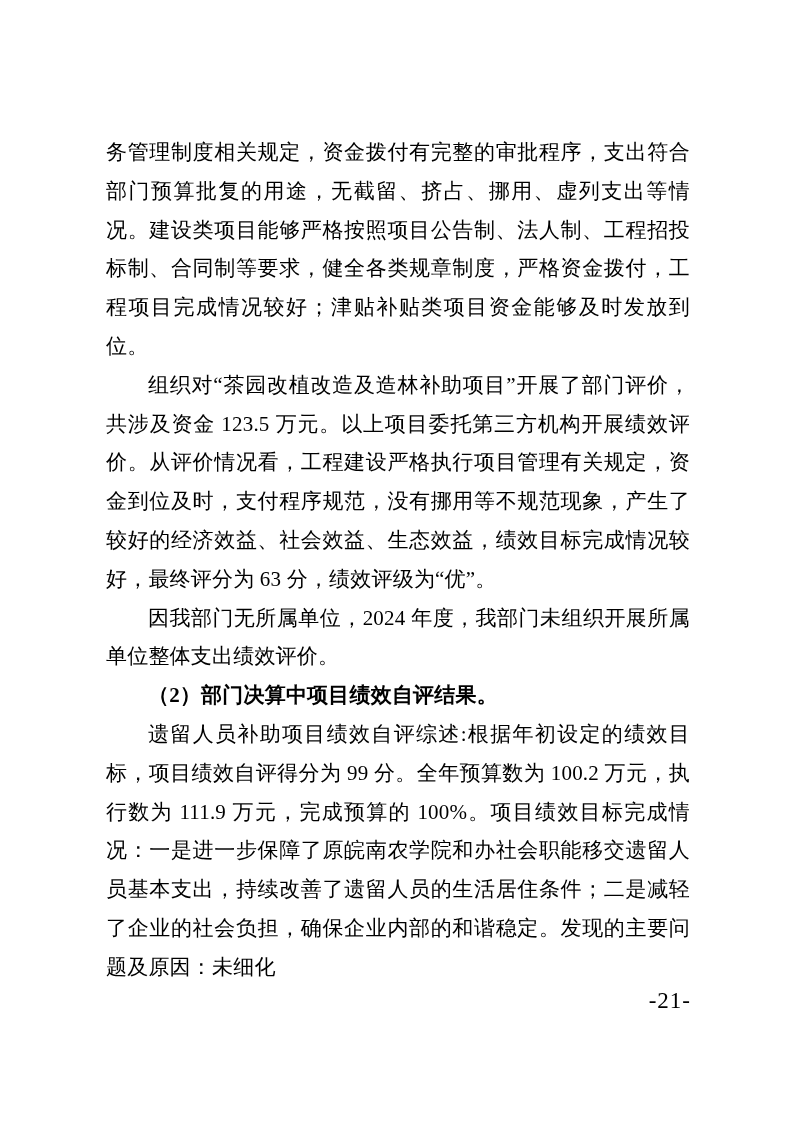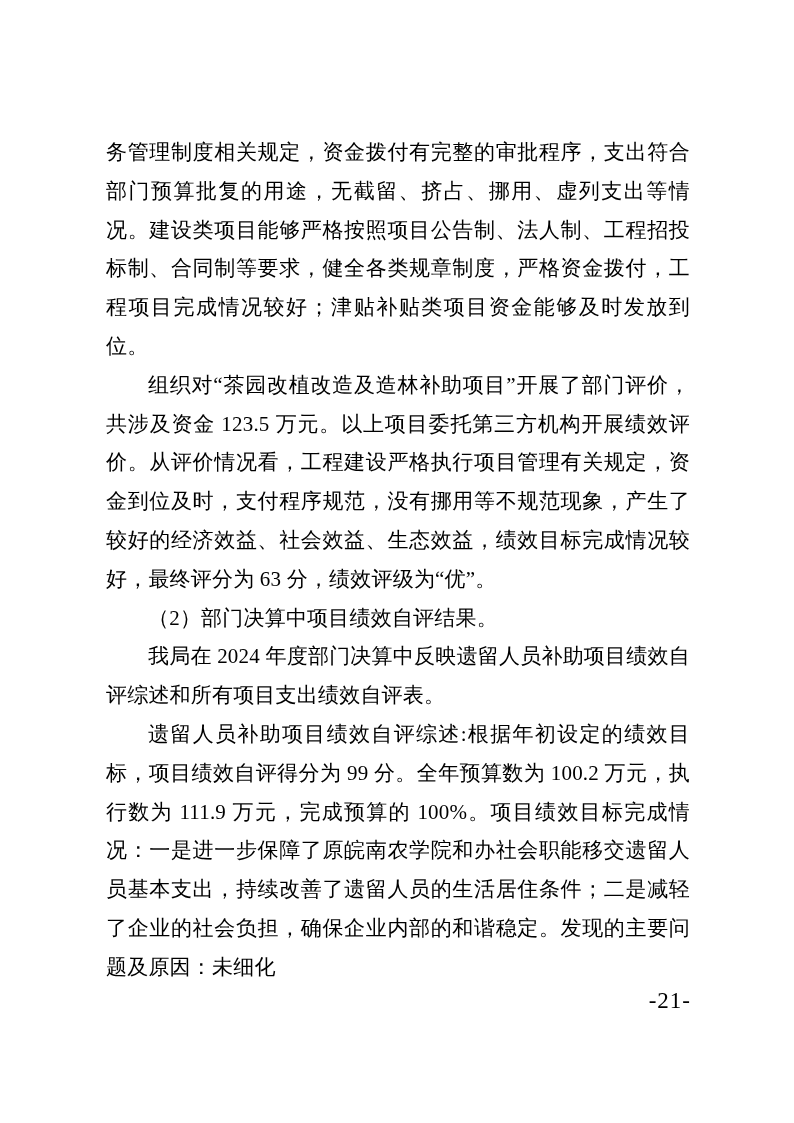--- a/index.html
+++ b/index.html
@@ -28,37 +28,37 @@
   }
   .content p {
     margin: 0;
     padding: 0;
     text-indent: 2em;
   }
   .content p.no-indent {
     text-indent: 0;
   }
   .content p.heading {
-    font-weight: normal;
+    font-weight: bold;
   }
   .page-number {
     position: absolute;
     top: 988px;
     right: 103px;
     font-size: 23px;
     letter-spacing: 1px;
     font-family: "Liberation Serif", "DejaVu Serif", serif;
     color: #000000;
   }
 </style>
 </head>
 <body>
 
 <div class="page">
   <div class="content">
     <p class="no-indent">务管理制度相关规定，资金拨付有完整的审批程序，支出符合部门预算批复的用途，无截留、挤占、挪用、虚列支出等情况。建设类项目能够严格按照项目公告制、法人制、工程招投标制、合同制等要求，健全各类规章制度，严格资金拨付，工程项目完成情况较好；津贴补贴类项目资金能够及时发放到位。</p>
     <p>组织对“茶园改植改造及造林补助项目”开展了部门评价，共涉及资金 123.5 万元。以上项目委托第三方机构开展绩效评价。从评价情况看，工程建设严格执行项目管理有关规定，资金到位及时，支付程序规范，没有挪用等不规范现象，产生了较好的经济效益、社会效益、生态效益，绩效目标完成情况较好，最终评分为 63 分，绩效评级为“优”。</p>
+    <p>因我部门无所属单位，2024 年度，我部门未组织开展所属单位整体支出绩效评价。</p>
     <p class="heading">（2）部门决算中项目绩效自评结果。</p>
-    <p>我局在 2024 年度部门决算中反映遗留人员补助项目绩效自评综述和所有项目支出绩效自评表。</p>
     <p>遗留人员补助项目绩效自评综述:根据年初设定的绩效目标，项目绩效自评得分为 99 分。全年预算数为 100.2 万元，执行数为 111.9 万元，完成预算的 100%。项目绩效目标完成情况：一是进一步保障了原皖南农学院和办社会职能移交遗留人员基本支出，持续改善了遗留人员的生活居住条件；二是减轻了企业的社会负担，确保企业内部的和谐稳定。发现的主要问题及原因：未细化</p>
   </div>
   <div class="page-number">-21-</div>
 </div>
 
 </body></html>

